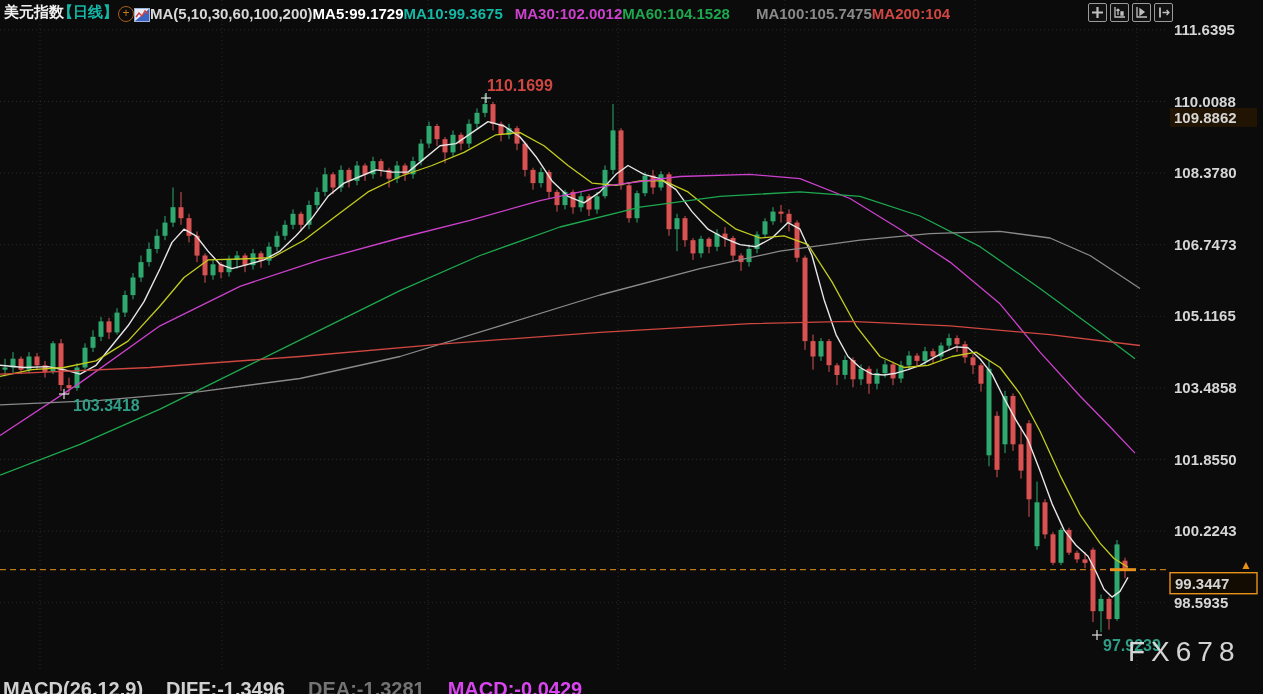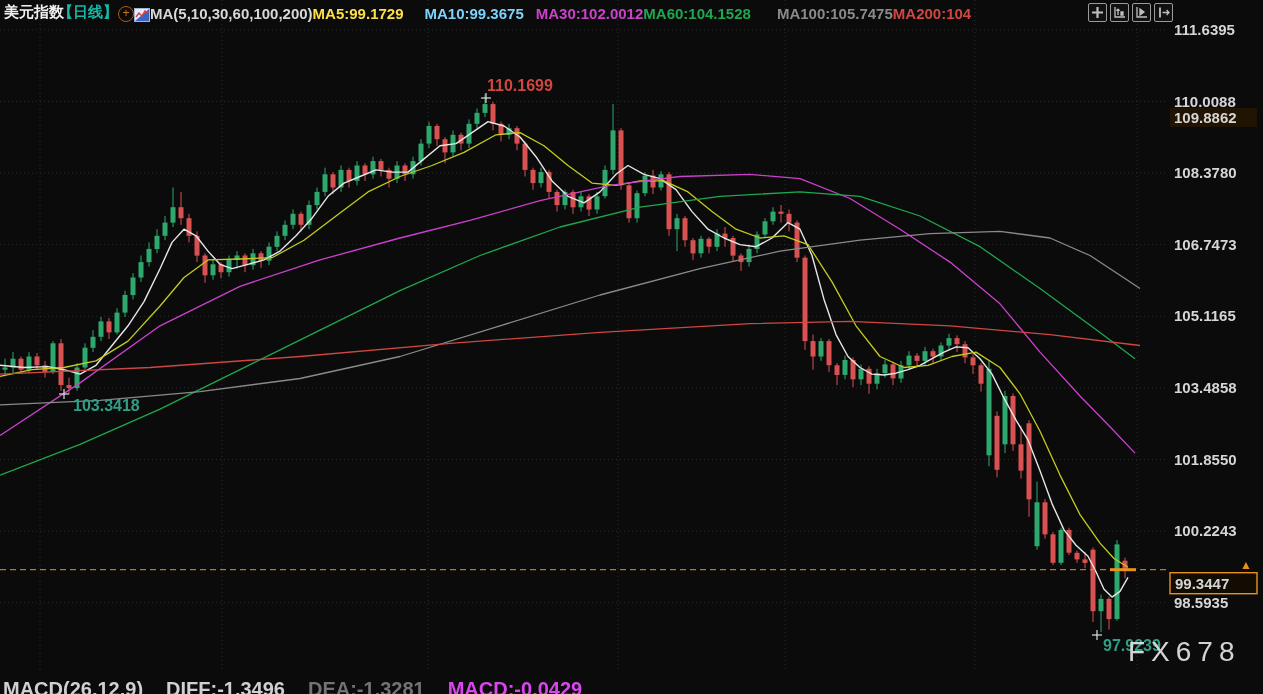--- a/index.html
+++ b/index.html
@@ -384,22 +384,22 @@
     <span class="per" style="margin-left:-6px">【日线】</span>
     <span class="plus-circle">+</span>
     <span class="kicon">
       <svg width="16" height="14" viewBox="0 0 16 14">
         <rect x="0.5" y="0.5" width="15" height="13" fill="#e8ecf4" stroke="#9fb2d8"></rect>
         <path d="M1 13 L15 1 L15 13 Z" fill="#3b63c4"></path>
         <polyline points="2,9 5,5 8,8 11,3 14,6" fill="none" stroke="#d04040" stroke-width="1.4"></polyline>
       </svg>
     </span>
     <span class="mas">MA(5,10,30,60,100,200)</span>
-    <span style="color: #fde047;">MA5:99.1729</span>
-    <span style="color: #7dd3fc; margin-left: 21px;">MA10:99.3675</span>
+    <span style="color: #ffffff;">MA5:99.1729</span>
+    <span style="color: #14b8a6;">MA10:99.3675</span>
     <span style="color: rgb(204, 65, 204); padding-left: 12px;">MA30:102.0012</span>
     <span style="color: rgb(30, 168, 78);">MA60:104.1528</span>
     <span style="color: rgb(138, 138, 138); margin-left: 26px;">MA100:105.7475</span>
     <span style="color: rgb(207, 71, 64);">MA200:104</span>
   </div>
 
   <div class="toolbar">
     <span class="tbtn">
       <svg width="13" height="13" viewBox="0 0 13 13">
         <path d="M6.5 1v11M1 6.5h11" stroke-width="2.2"></path>

